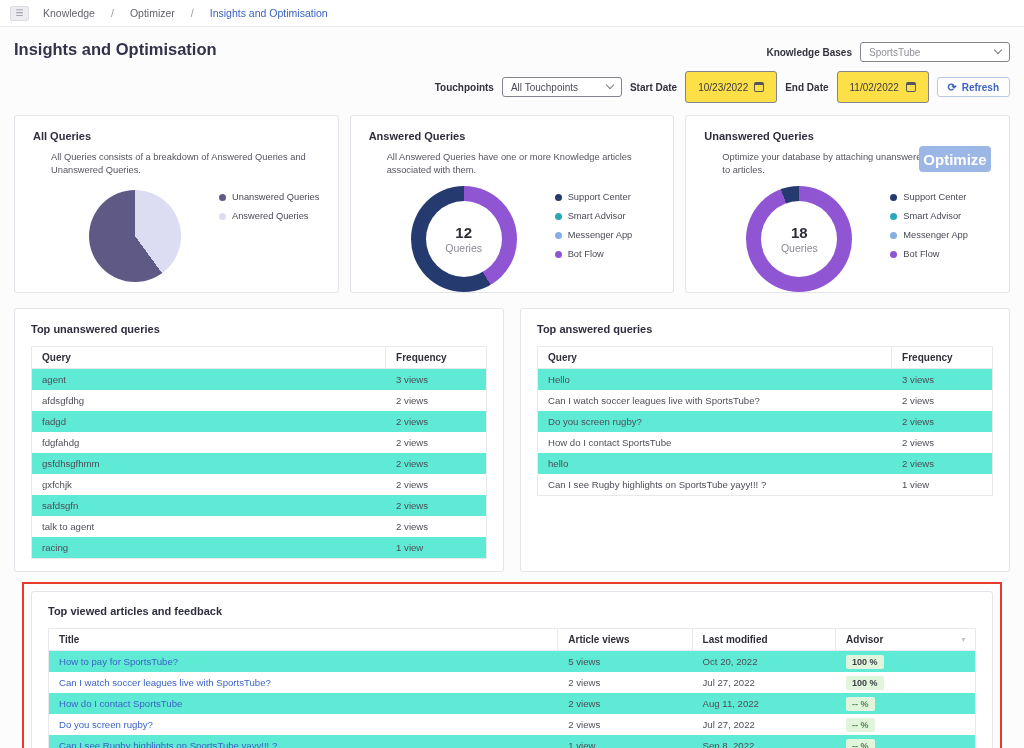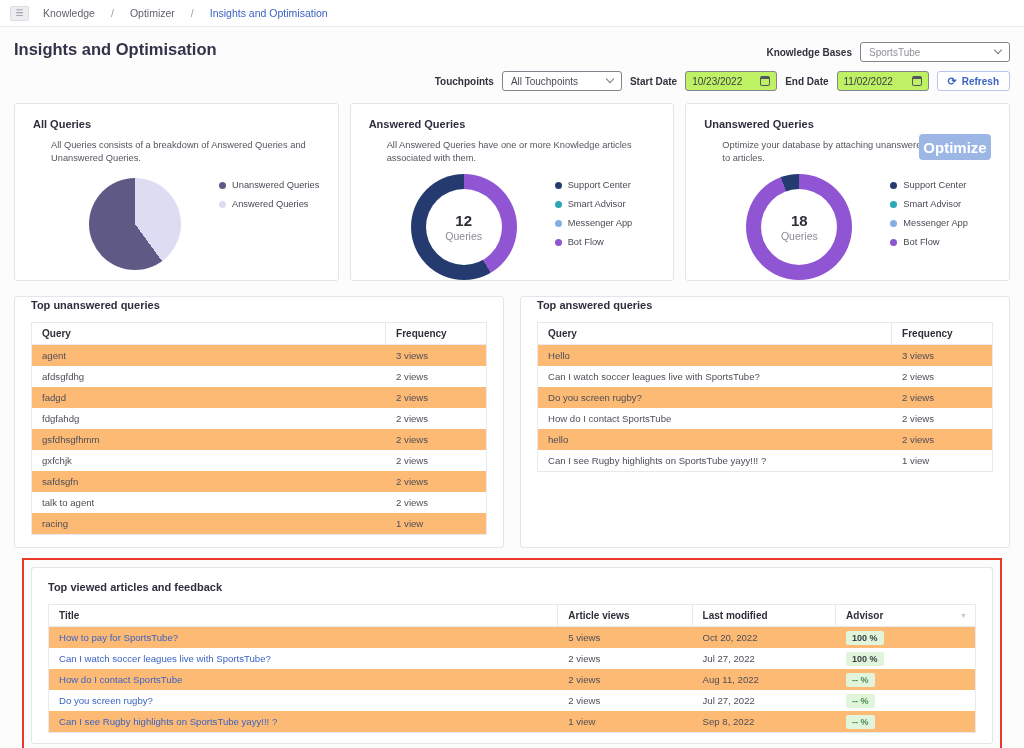--- a/index.html
+++ b/index.html
@@ -23,22 +23,22 @@
   .ctrl-label { font-size: 10px; font-weight: bold; color: #32323e; white-space: nowrap; }
   .kb-group { display: flex; align-items: center; gap: 8px; margin-top: 2px; }
   .select { height: 20px; border: 1px solid #83838d; border-radius: 3px; background: #fff;
     display: flex; align-items: center; justify-content: space-between; padding: 0 8px;
     font-size: 10px; color: #8f8f99; cursor: pointer; }
   .select.kb { width: 150px; }
   .select.touch { width: 120px; color: #4a4a55; }
   .chev { border: solid #7a7a84; border-width: 0 1.5px 1.5px 0; padding: 2.5px;
     transform: rotate(45deg); margin-top: -4px; }
   .filter-row { display: flex; justify-content: flex-end; align-items: center; gap: 8px; margin-top: 9px; }
-  .date-input { width: 92px; height: 20px; border: 1px solid #83838d; border-radius: 3px; background: #bef264;
-    display: flex; align-items: center; justify-content: space-between; padding: 0 6px;
+  .date-input { width: 92px; height: 32px; border: 1px solid #83838d; border-radius: 3px; background: #fde047;
+    display: flex; align-items: center; justify-content: space-between; padding: 0 12px;
     font-size: 10px; color: #3a3a44; cursor: text; }
   .cal-icon { width: 10px; height: 10px; border: 1px solid #55555e; border-top: 3px solid #55555e; border-radius: 2px; }
   .refresh-btn { height: 20px; border: 1px solid #b9c7ea; background: #fff; color: #3b63c4;
     font-weight: bold; font-size: 10px; border-radius: 3px; display: flex; align-items: center;
     gap: 5px; padding: 0 10px; cursor: pointer; }
   .refresh-icon { font-size: 11px; }
 
   
   .cards-row { display: flex; gap: 11px; margin-top: 12px; }
   .card { background: #fff; border: 1px solid #e4e4ea; border-radius: 3px; }
@@ -56,26 +56,26 @@
   .legend { margin-left: 38px; margin-top: 6px; display: flex; flex-direction: column; gap: 9px; }
   .legend-item { display: flex; align-items: center; gap: 6px; }
   .dot { width: 7px; height: 7px; border-radius: 50%; flex: 0 0 auto; }
   .legend-label { font-size: 9.3px; color: #4a4a55; white-space: nowrap; }
   .optimize-btn { position: absolute; right: 18px; top: 30px; width: 72px; height: 26px;
     background: #9cb6e6; color: #fff; border: none; border-radius: 4px;
     font-size: 15px; font-weight: bold; font-family: inherit; cursor: pointer; }
 
   
   .tables-row { display: flex; gap: 16px; margin-top: 15px; align-items: stretch; }
-  .tcard { flex: 1; padding: 2px 16px 12px; }
+  .tcard { flex: 1; padding: 14px 16px 12px; }
   .table { border: 1px solid #e8e8ed; margin-top: 11px; }
   .t-head { display: flex; height: 22px; align-items: center; font-weight: bold;
     font-size: 10px; color: #2f2f3a; border-bottom: 1px solid #e8e8ed; background: #fff; }
   .t-row { display: flex; height: 21px; align-items: center; font-size: 9.6px; color: #4e4e58; }
-  .t-row.alt { background: #fdba74; }
+  .t-row.alt { background: #5eead4; }
   .t-cell { padding-left: 10px; overflow: hidden; white-space: nowrap; }
   .t-head .t-cell { height: 100%; display: flex; align-items: center; }
   .t-head .hdiv { border-right: 1px solid #e8e8ed; }
   .c-query { width: 78%; }
   .c-freq { width: 22%; }
   .c-title { width: 55%; }
   .c-views { width: 14.5%; }
   .c-mod { width: 15.5%; }
   .c-fb { width: 15%; display: flex; align-items: center; }
   .t-head .c-fb { justify-content: space-between; padding-right: 8px; width: 15%; flex: 1; }

